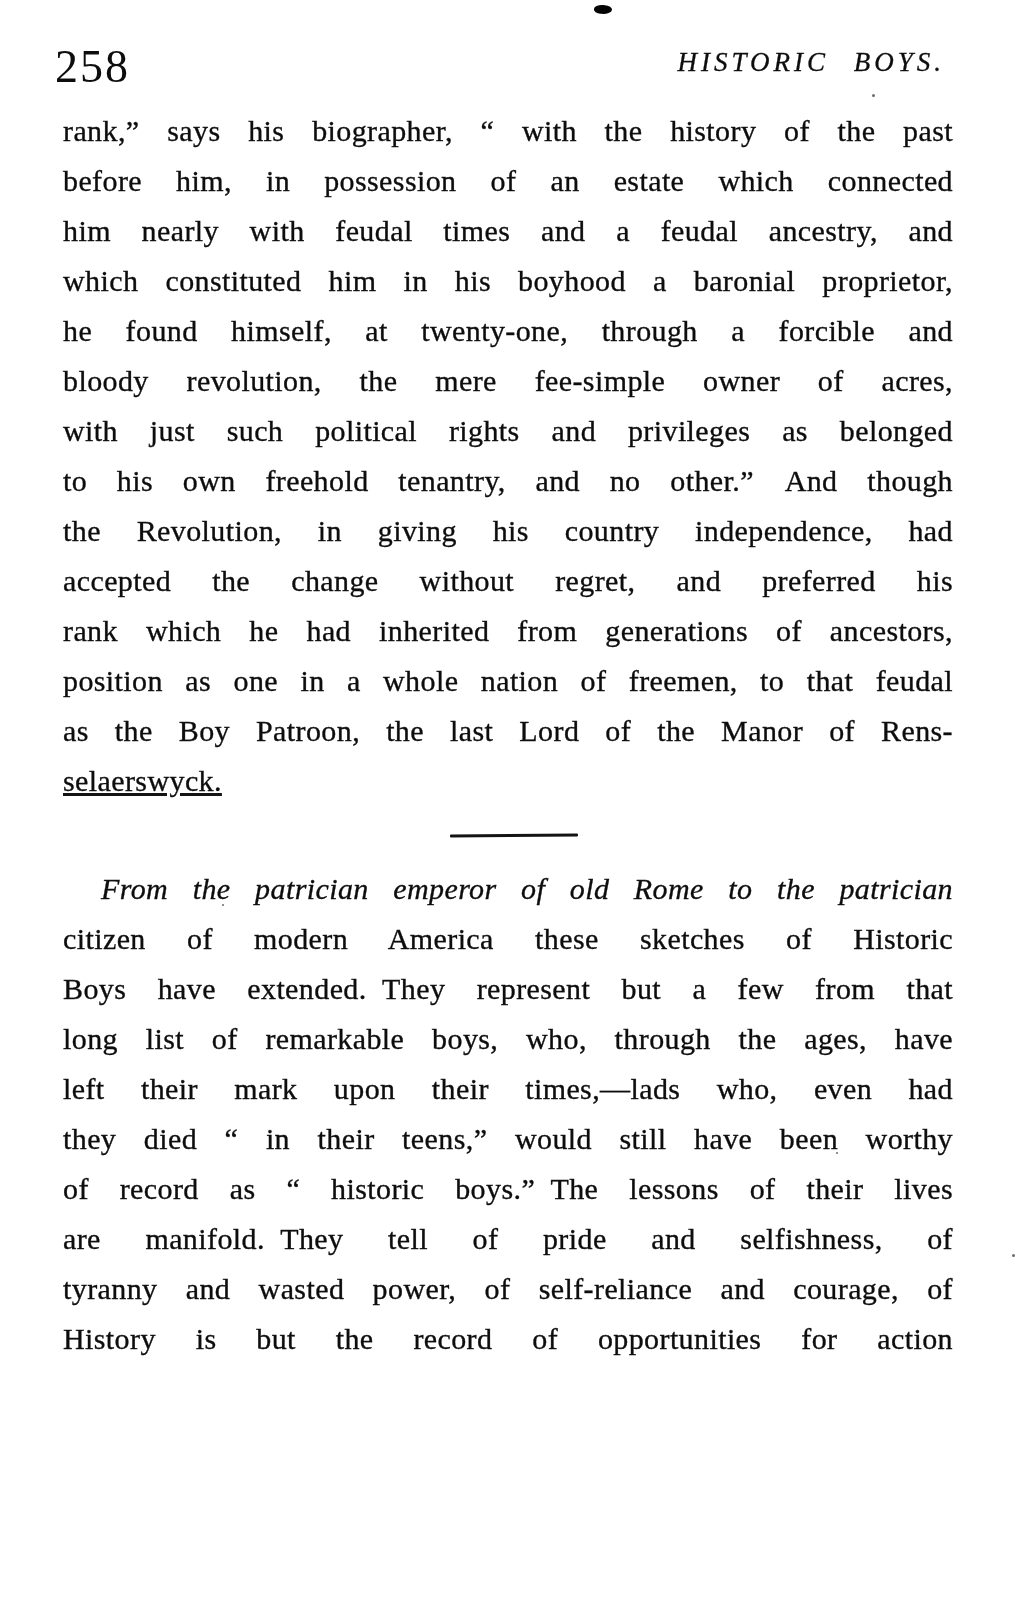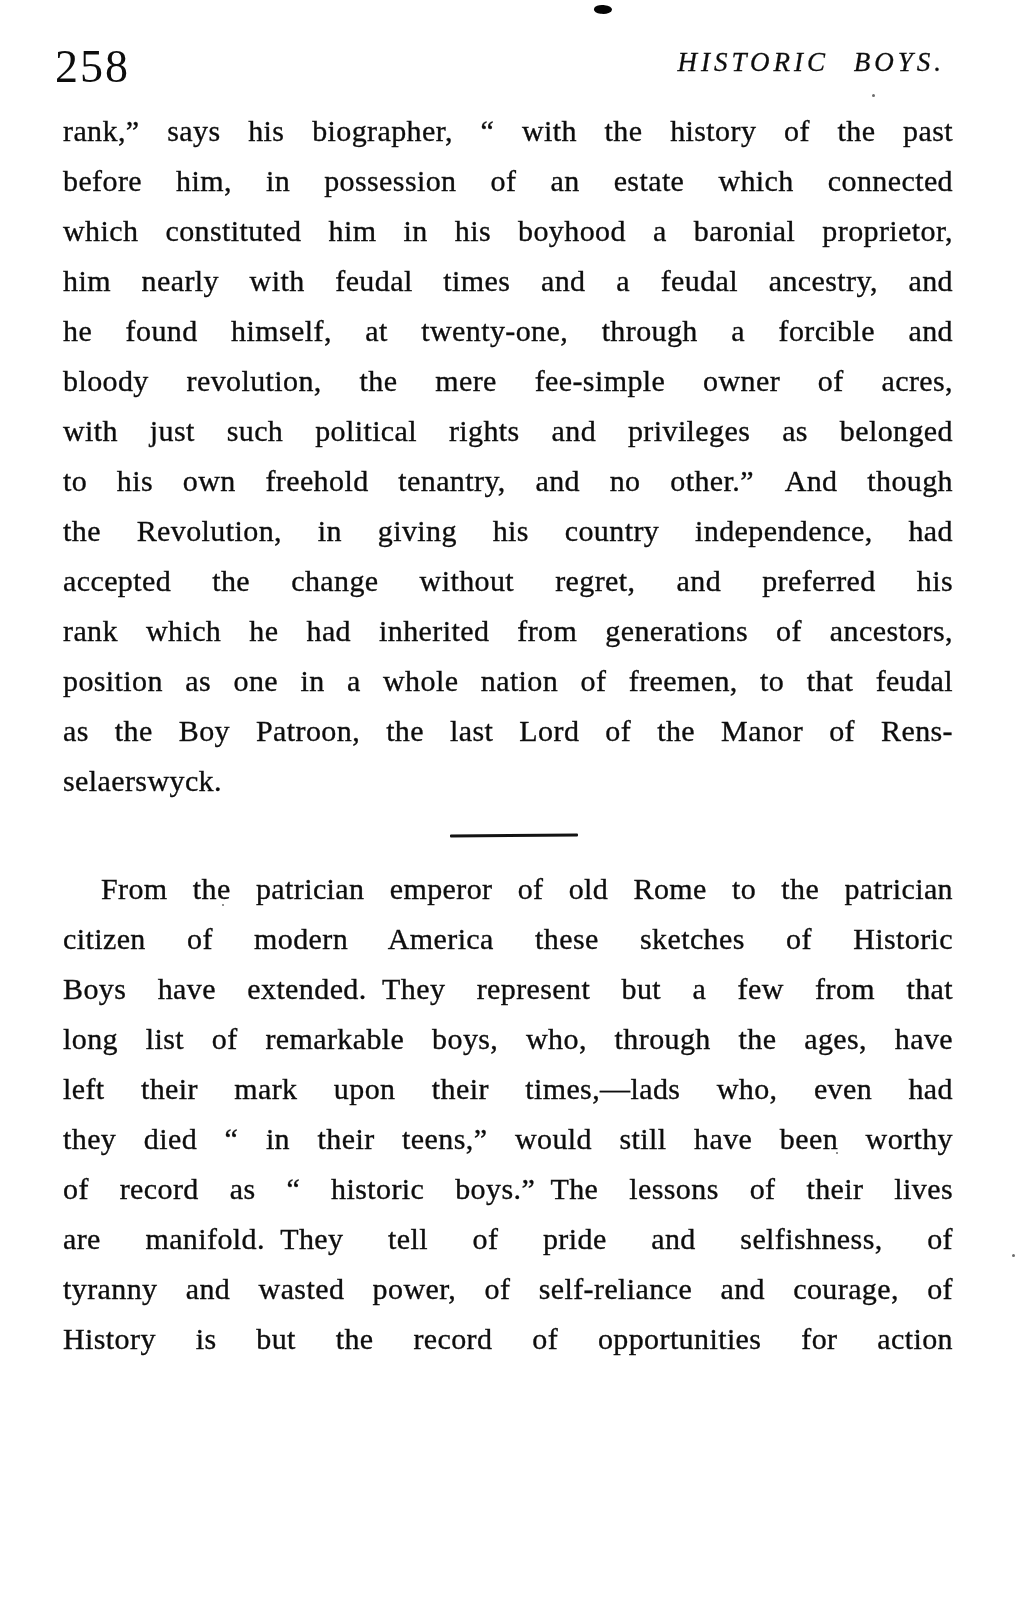--- a/index.html
+++ b/index.html
@@ -83,23 +83,25 @@
     font-size: 30px;
     letter-spacing: 0.4px;
     text-align: justify;
     text-align-last: justify;
     white-space: normal;
     -webkit-text-stroke: 0.35px #141414;
   }
   .line.no-just {
     text-align: right;
     text-align-last: left;
+    text-decoration: underline;
   }
   .line.indent {
     padding-left: 38px;
+    font-style: italic;
   }
   .divider-row {
     height: 58px;
     display: flex;
     align-items: center;
     justify-content: center;
   }
   .divider-rule {
     width: 128px;
     height: 3px;
@@ -122,22 +124,22 @@
   <div class="header">
     <div class="page-number">258</div>
     <div class="running-title">HISTORIC BOYS.</div>
   </div>
 
   <div class="body-block">
 
     <div>
       <div class="line">rank,” says his biographer, “ with the history of the past</div>
       <div class="line">before him, in possession of an estate which connected</div>
+      <div class="line">him nearly with feudal times and a feudal ancestry, and</div>
       <div class="line">which constituted him in his boyhood a baronial proprietor,</div>
-      <div class="line">him nearly with feudal times and a feudal ancestry, and</div>
       <div class="line">he found himself, at twenty-one, through a forcible and</div>
       <div class="line">bloody revolution, the mere fee-simple owner of acres,</div>
       <div class="line">with just such political rights and privileges as belonged</div>
       <div class="line">to his own freehold tenantry, and no other.”  And though</div>
       <div class="line">the Revolution, in giving his country independence, had</div>
       <div class="line">accepted the change without regret, and preferred his</div>
       <div class="line">rank which he had inherited from generations of ancestors,</div>
       <div class="line">position as one in a whole nation of freemen, to that feudal</div>
       <div class="line">as the Boy Patroon, the last Lord of the Manor of Rens-</div>
       <div class="line no-just">selaerswyck.</div>

